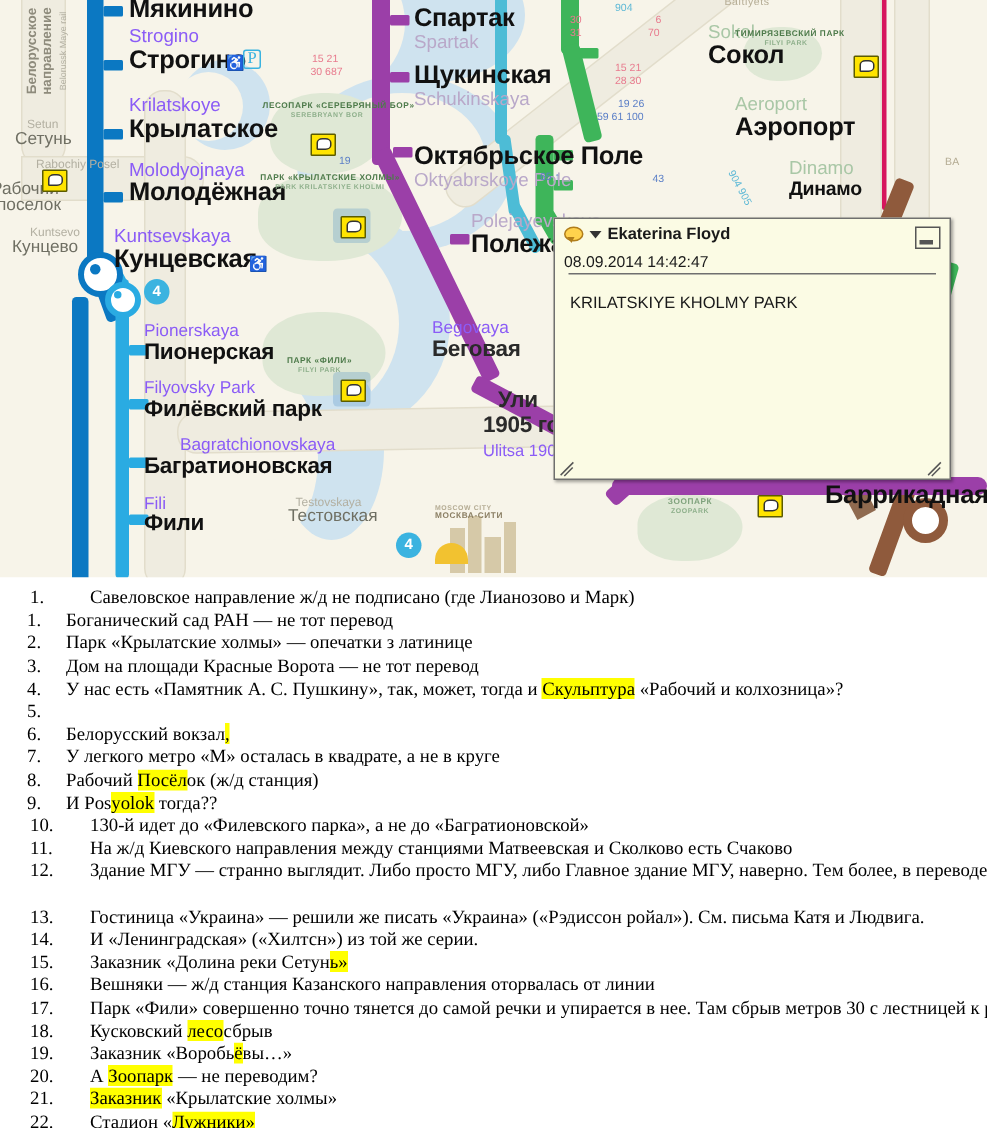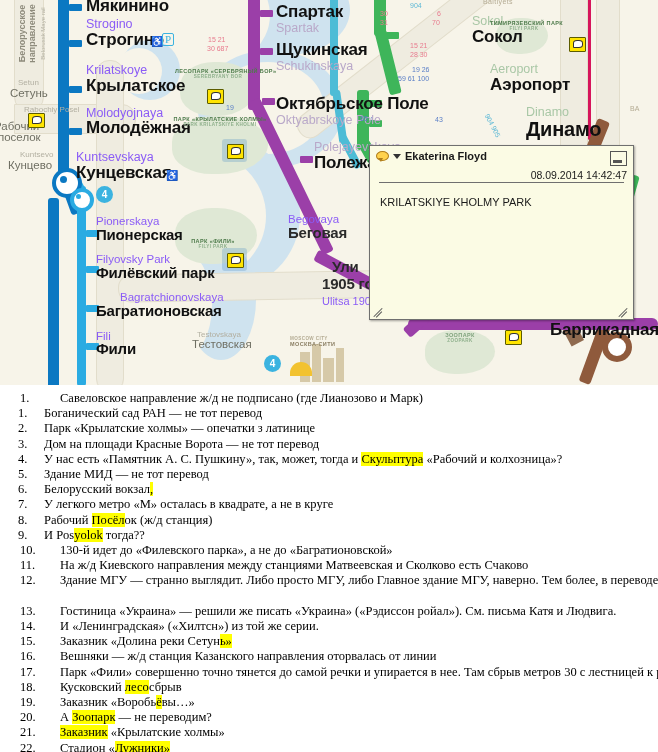--- a/index.html
+++ b/index.html
@@ -55,21 +55,21 @@
   }
   #cp-head{position:relative;height:36px;padding:4px 6px 0 6px;box-sizing:border-box;}
   #cp-author{font-size:11px;font-weight:bold;color:#1a1a1a;display:inline-block;vertical-align:top;}
   #cp-bubble{display:inline-block;width:14px;height:11px;position:relative;vertical-align:top;margin-top:1px;}
   #cp-bubble:before{content:"";position:absolute;left:0;top:0;width:11px;height:8px;
       border:1.4px solid #b07d1a;border-radius:50%;background:#ffd24d;}
   #cp-bubble:after{content:"";position:absolute;left:2px;top:7px;width:0;height:0;
       border-left:3px solid transparent;border-right:2px solid transparent;border-top:4px solid #b07d1a;}
   #cp-caret{display:inline-block;width:0;height:0;border-left:4px solid transparent;
       border-right:4px solid transparent;border-top:5px solid #333;margin:4px 4px 0 3px;vertical-align:top;}
-  #cp-date{font-size:10.5px;color:#1a1a1a;margin-top:1px;text-align:right;}
+  #cp-date{font-size:10.5px;color:#1a1a1a;margin-top:1px;}
   #cp-min{position:absolute;right:6px;top:5px;width:15px;height:13px;border:1px solid #555;background:#fbfbe4;}
   #cp-min:after{content:"";position:absolute;left:2px;bottom:2px;width:9px;height:3px;background:#555;}
   #cp-rule{height:1px;background:#6f6f6f;margin:0 9px;}
   #cp-body{padding:12px 10px;font-size:11px;color:#1a1a1a;line-height:14px;}
   .grip{position:absolute;bottom:2px;width:12px;height:12px;}
   .grip i{position:absolute;background:#555;height:1px;transform:rotate(-45deg);}
   #grip-l{left:3px;} #grip-r{right:3px;}
 
   
   #text-area{position:absolute;left:0;top:385px;width:658px;height:367px;background:#fff;
@@ -201,21 +201,21 @@
   <div class="stname-lat purp" style="left:276px;top:113px;font-size:12.5px;">Oktyabrskoye Pole</div>
   <div class="stname-lat purp" style="left:314px;top:140px;font-size:12.5px;">Polejayevskaya</div>
   <div class="stname" style="left:314px;top:153px;font-size:17px;">Полежаевская</div>
   <div class="stname" style="left:550px;top:320px;font-size:17px;">Баррикадная</div>
 
   <div class="stname-lat grn" style="left:472px;top:14px;font-size:12.5px;">Sokol</div>
   <div class="stname" style="left:472px;top:27px;font-size:17px;">Сокол</div>
   <div class="stname-lat grn" style="left:490px;top:62px;font-size:12.5px;">Aeroport</div>
   <div class="stname" style="left:490px;top:75px;font-size:17px;">Аэропорт</div>
   <div class="stname-lat grn" style="left:526px;top:105px;font-size:12.5px;">Dinamo</div>
-  <div class="stname" style="left:526px;top:118px;font-size:20px;">Динамо</div>
+  <div class="stname" style="left:526px;top:118px;font-size:13px;">Динамо</div>
 
   <div class="greylabel-lat" style="left:18px;top:78px;font-size:8px;">Setun</div>
   <div class="greylabel" style="left:10px;top:87px;font-size:11.5px;">Сетунь</div>
   <div class="greylabel-lat" style="left:2px;top:105px;font-size:8px;margin-left:22px;">Rabochiy Posel</div>
   <div class="greylabel" style="left:-6px;top:120px;font-size:11.5px;">Рабочий</div>
   <div class="greylabel" style="left:-2px;top:131px;font-size:11.5px;">поселок</div>
   <div class="greylabel-lat" style="left:20px;top:150px;font-size:8px;">Kuntsevo</div>
   <div class="greylabel" style="left:8px;top:159px;font-size:11.5px;">Кунцево</div>
   <div class="greylabel-lat" style="left:197px;top:330px;font-size:8px;">Testovskaya</div>
   <div class="greylabel" style="left:192px;top:338px;font-size:11.5px;">Тестовская</div>
@@ -325,21 +325,20 @@
     <div class="row" style="top: 51.6px;">
       <span class="num">3.</span>
       <span class="txt ind"><span>Дом на площади Красные Ворота — не тот перевод</span></span>
     </div>
     <div class="row" style="top: 66.8px;">
       <span class="num">4.</span>
       <span class="txt ind"><span>У нас есть «Памятник А. С. Пушкину», так, может, тогда и </span><mark>Скульптура</mark><span> «Рабочий и колхозница»?</span></span>
     </div>
     <div class="row" style="top: 82px;">
       <span class="num">5.</span>
-      <span class="txt ind"><span>Здание МИД — не тот перевод</span></span>
     </div>
     <div class="row" style="top: 97.2px;">
       <span class="num">6.</span>
       <span class="txt ind"><span>Белорусский вокзал</span><mark>,</mark></span>
     </div>
     <div class="row" style="top: 112.4px;">
       <span class="num">7.</span>
       <span class="txt ind"><span>У легкого метро «М» осталась в квадрате, а не в круге</span></span>
     </div>
     <div class="row" style="top: 127.6px;">

